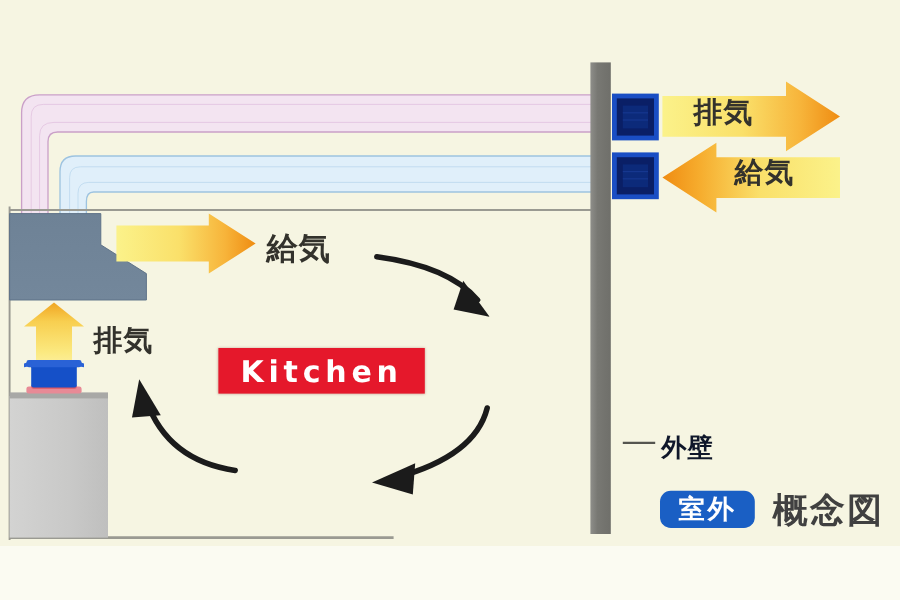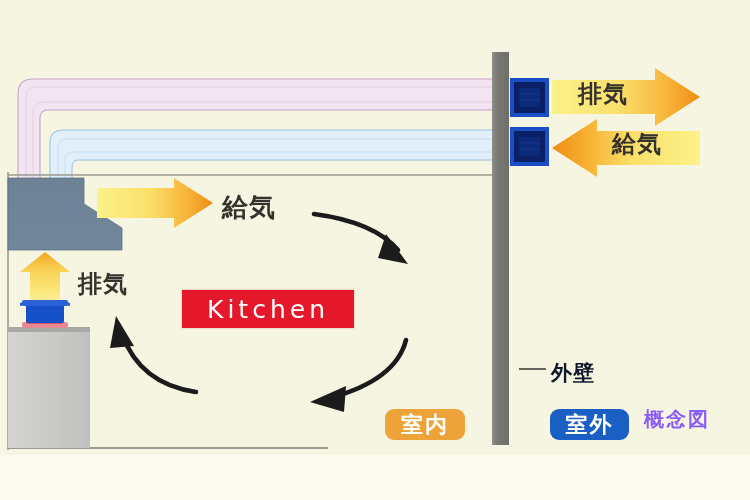--- a/index.html
+++ b/index.html
@@ -78,41 +78,41 @@
     color: #33322c;
   }
   #label-gaiheki {
     left: 551px; top: 359px;
     font-size: 21px;
     letter-spacing: 1px;
     color: #0f172a;
   }
   #label-gainenzu {
     left: 644px; top: 406px;
-    font-size: 20px;
+    font-size: 29px;
     letter-spacing: 2px;
-    color: #8b5cf6;
+    color: #404040;
   }
   
   #kitchen-tag {
     position: absolute;
     left: 182px;
     top: 290px;
     width: 172px;
     height: 38px;
     background: #e5182b;
     display: flex;
     align-items: center;
     justify-content: center;
     box-shadow: 0 0 2px rgba(120,20,20,0.35);
   }
   #kitchen-tag span {
     color: #ffffff;
     font-size: 25px;
-    font-weight: 400;
+    font-weight: 700;
     letter-spacing: 4px;
     font-family: "DejaVu Sans", "Liberation Sans", sans-serif;
   }
   
   .pill {
     position: absolute;
     display: flex;
     align-items: center;
     justify-content: center;
     border-radius: 9px;
@@ -294,17 +294,16 @@
   <div class="lbl jp" id="label-kyuki-out">給気</div>
 
   <div class="lbl jp" id="label-gaiheki">外壁</div>
 
   <div class="lbl jp" id="label-gainenzu">概念図</div>
 
   <div id="kitchen-tag">
     <span>Kitchen</span>
   </div>
 
-  <div class="pill jp" id="pill-indoor">室内</div>
 
   <div class="pill jp" id="pill-outdoor">室外</div>
 
 </div>
 
 </body></html>

